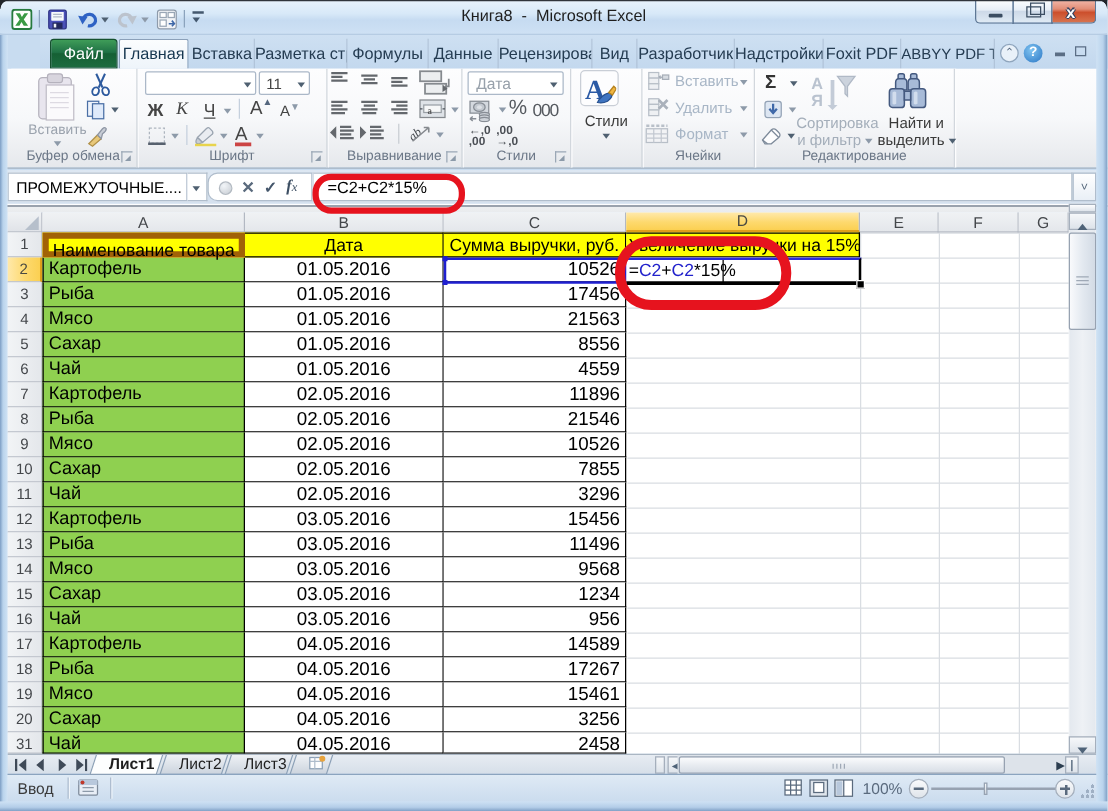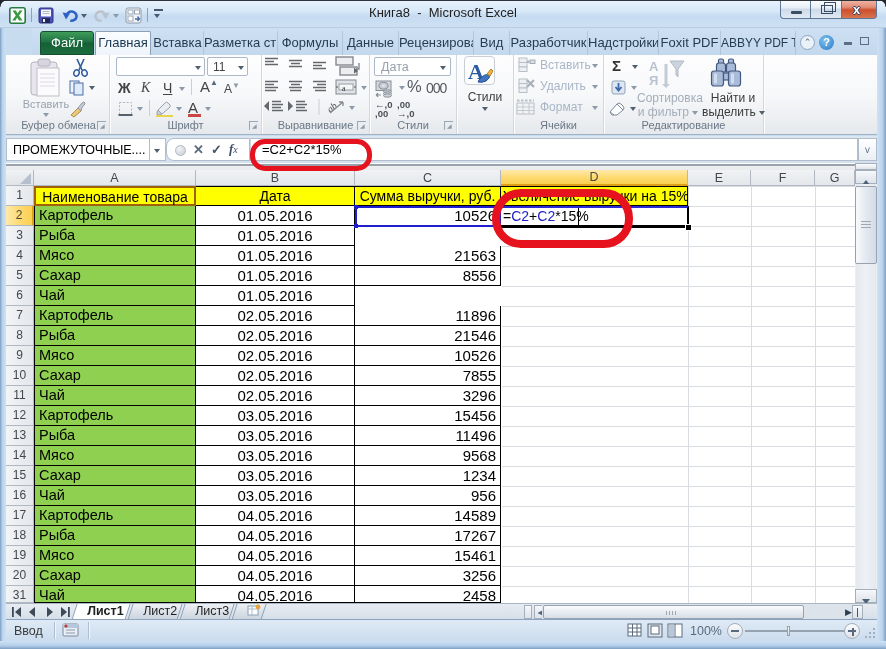--- a/index.html
+++ b/index.html
@@ -422,28 +422,30 @@
 <div class="rh abs" style="top:506px;height:20px;">17</div>
 <div class="rh abs" style="top:526px;height:20px;">18</div>
 <div class="rh abs" style="top:546px;height:20px;">19</div>
 <div class="rh abs" style="top:566px;height:20px;">20</div>
 <div class="rh abs" style="top:586px;height:17px;">31</div>
 <div class="cA abs" style="top:206px;height:20px;">Картофель</div>
 <div class="cB abs" style="top:206px;height:20px;">01.05.2016</div>
 <div class="cC abs" style="top:206px;height:20px;">10526</div>
 <div class="cA abs" style="top:226px;height:20px;">Рыба</div>
 <div class="cB abs" style="top:226px;height:20px;">01.05.2016</div>
+<div class="cC abs" style="top:226px;height:20px;">17456</div>
 <div class="cA abs" style="top:246px;height:20px;">Мясо</div>
 <div class="cB abs" style="top:246px;height:20px;">01.05.2016</div>
 <div class="cC abs" style="top:246px;height:20px;">21563</div>
 <div class="cA abs" style="top:266px;height:20px;">Сахар</div>
 <div class="cB abs" style="top:266px;height:20px;">01.05.2016</div>
 <div class="cC abs" style="top:266px;height:20px;">8556</div>
 <div class="cA abs" style="top:286px;height:20px;">Чай</div>
 <div class="cB abs" style="top:286px;height:20px;">01.05.2016</div>
+<div class="cC abs" style="top:286px;height:20px;">4559</div>
 <div class="cA abs" style="top:306px;height:20px;">Картофель</div>
 <div class="cB abs" style="top:306px;height:20px;">02.05.2016</div>
 <div class="cC abs" style="top:306px;height:20px;">11896</div>
 <div class="cA abs" style="top:326px;height:20px;">Рыба</div>
 <div class="cB abs" style="top:326px;height:20px;">02.05.2016</div>
 <div class="cC abs" style="top:326px;height:20px;">21546</div>
 <div class="cA abs" style="top:346px;height:20px;">Мясо</div>
 <div class="cB abs" style="top:346px;height:20px;">02.05.2016</div>
 <div class="cC abs" style="top:346px;height:20px;">10526</div>
 <div class="cA abs" style="top:366px;height:20px;">Сахар</div>
@@ -475,21 +477,21 @@
 <div class="cC abs" style="top:526px;height:20px;">17267</div>
 <div class="cA abs" style="top:546px;height:20px;">Мясо</div>
 <div class="cB abs" style="top:546px;height:20px;">04.05.2016</div>
 <div class="cC abs" style="top:546px;height:20px;">15461</div>
 <div class="cA abs" style="top:566px;height:20px;">Сахар</div>
 <div class="cB abs" style="top:566px;height:20px;">04.05.2016</div>
 <div class="cC abs" style="top:566px;height:20px;">3256</div>
 <div class="cA abs" style="top:586px;height:17px;">Чай</div>
 <div class="cB abs" style="top:586px;height:17px;">04.05.2016</div>
 <div class="cC abs" style="top:586px;height:17px;">2458</div>
-  <div class="abs" style="left:34px;top:186px;width:162px;height:20px;background:#ffff00;border:2px solid #a16207;text-align:center;font-size:14px;line-height:19px;">Наименование товара</div>
+  <div class="abs" style="left:34px;top:186px;width:162px;height:20px;background:#ffff00;border:5px solid #a16207;text-align:center;font-size:14px;line-height:19px;">Наименование товара</div>
   <div class="abs" style="left:196px;top:186px;width:159px;height:20px;background:#ffff00;border-right:1px solid #000;border-top:1px solid #000;border-bottom:1px solid #000;text-align:center;font-size:14px;line-height:19px;">Дата</div>
   <div class="abs" style="left:355px;top:186px;width:146px;height:20px;background:#ffff00;border-right:1px solid #000;border-top:1px solid #000;border-bottom:1px solid #000;text-align:center;font-size:14px;line-height:19px;">Сумма выручки, руб.</div>
   <div class="abs" style="left:501px;top:186px;width:187px;height:20px;background:#ffff00;border-right:1px solid #000;border-top:1px solid #000;border-bottom:1px solid #000;font-size:14px;line-height:19px;padding-left:2px;white-space:nowrap;overflow:hidden;">Увеличение выручки на 15%</div>
   <div class="abs" style="left:355px;top:206px;width:147px;height:21px;border:2px solid #1f1fd0;"></div>
   <div class="abs" style="left:354px;top:205px;width:4px;height:4px;background:#1f1fd0;"></div>
   <div class="abs" style="left:499px;top:205px;width:4px;height:4px;background:#1f1fd0;"></div>
   <div class="abs" style="left:354px;top:224px;width:4px;height:4px;background:#1f1fd0;"></div>
   <div class="abs" style="left:499px;top:224px;width:4px;height:4px;background:#1f1fd0;"></div>
   <div class="abs" style="left:501px;top:206px;width:188px;height:22px;background:#fff;border-top:2px solid #2b2bd5;border-right:2px solid #000;border-bottom:3px solid #000;font-size:14px;line-height:16px;padding-left:2px;">=<span style="color:#2222cc;">C2</span>+<span style="color:#2222cc;">C2</span>*15%</div>
   <div class="abs" style="left:578px;top:208px;width:1px;height:18px;background:#000;"></div>

